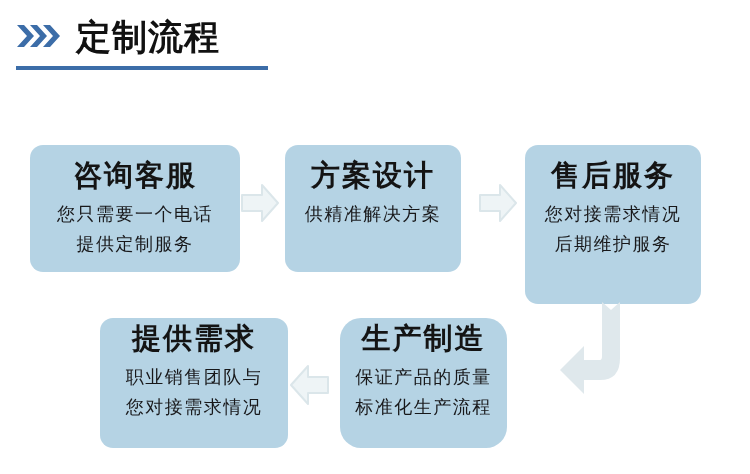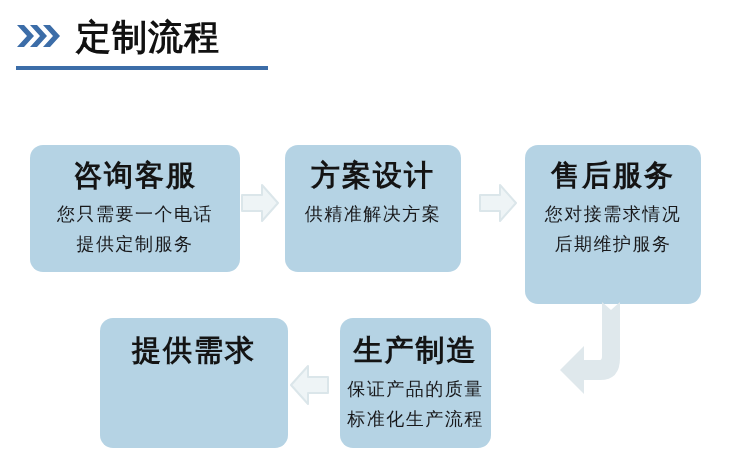--- a/index.html
+++ b/index.html
@@ -101,24 +101,24 @@
     color: #18181a;
     letter-spacing: 1.5px;
     white-space: nowrap;
   }
 
   
   #card-1 { left: 30px;  top: 145px; width: 210px; height: 127px; }
   #card-2 { left: 285px; top: 145px; width: 176px; height: 127px; }
   #card-3 { left: 525px; top: 145px; width: 176px; height: 159px; }
   #card-4 { left: 100px; top: 318px; width: 188px; height: 130px; }
-  #card-5 { left: 340px; top: 318px; width: 151px; height: 130px; }
+  #card-5 { left: 340px; top: 318px; width: 167px; height: 130px; border-radius: 21px; }
 
   #card-1 .card-body-line { font-size: 18px; }
-  #card-4 .card-title, #card-5 .card-title { margin-top: 16px; text-align: center; }
+  #card-4 .card-title, #card-5 .card-title { margin-top: 4px; text-align: center; }
 
   
   .arrow {
     position: absolute;
   }
   .arrow svg { display: block; }
 
   #arrow-1 { left: 240px; top: 182px; }
   #arrow-2 { left: 478px; top: 182px; }
   #arrow-3 { left: 288px; top: 363px; }
@@ -164,20 +164,24 @@
   <div class="card" id="card-3">
     <div class="card-title">售后服务</div>
     <div class="card-body">
       <div class="card-body-line">您对接需求情况</div>
       <div class="card-body-line">后期维护服务</div>
     </div>
   </div>
 
   <div class="card" id="card-4">
     <div class="card-title">提供需求</div>
+    <div class="card-body">
+      <div class="card-body-line">职业销售团队与</div>
+      <div class="card-body-line">您对接需求情况</div>
+    </div>
   </div>
 
   <div class="card" id="card-5">
     <div class="card-title">生产制造</div>
     <div class="card-body">
       <div class="card-body-line">保证产品的质量</div>
       <div class="card-body-line">标准化生产流程</div>
     </div>
   </div>
 

